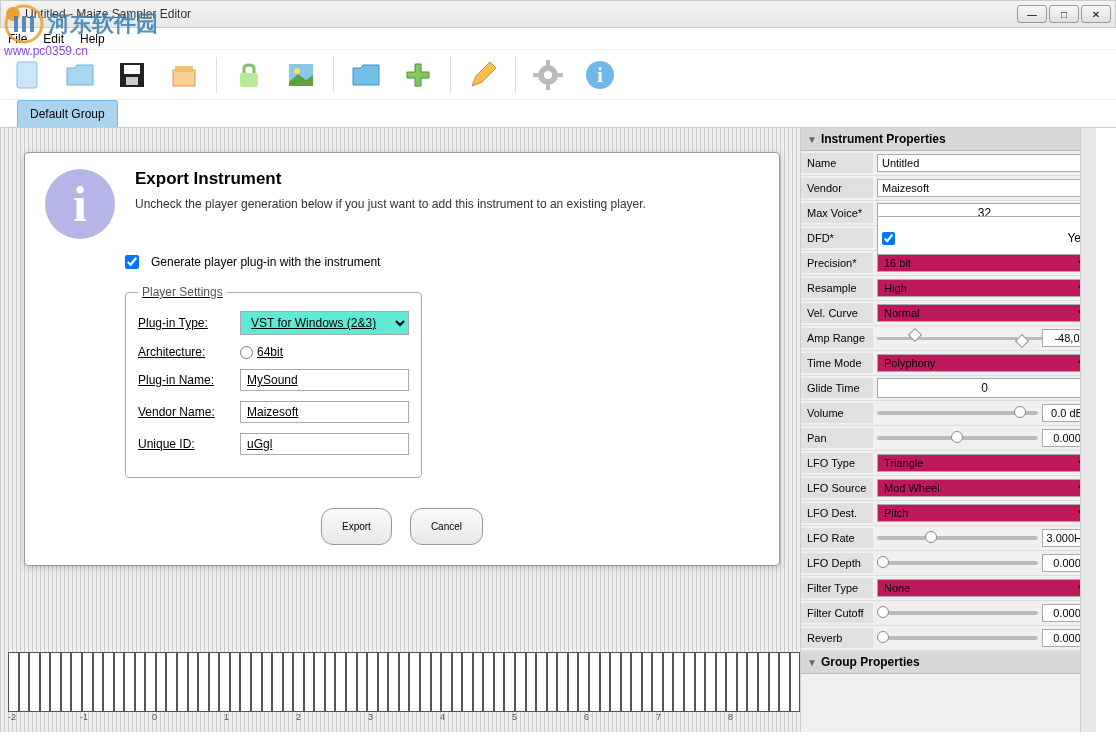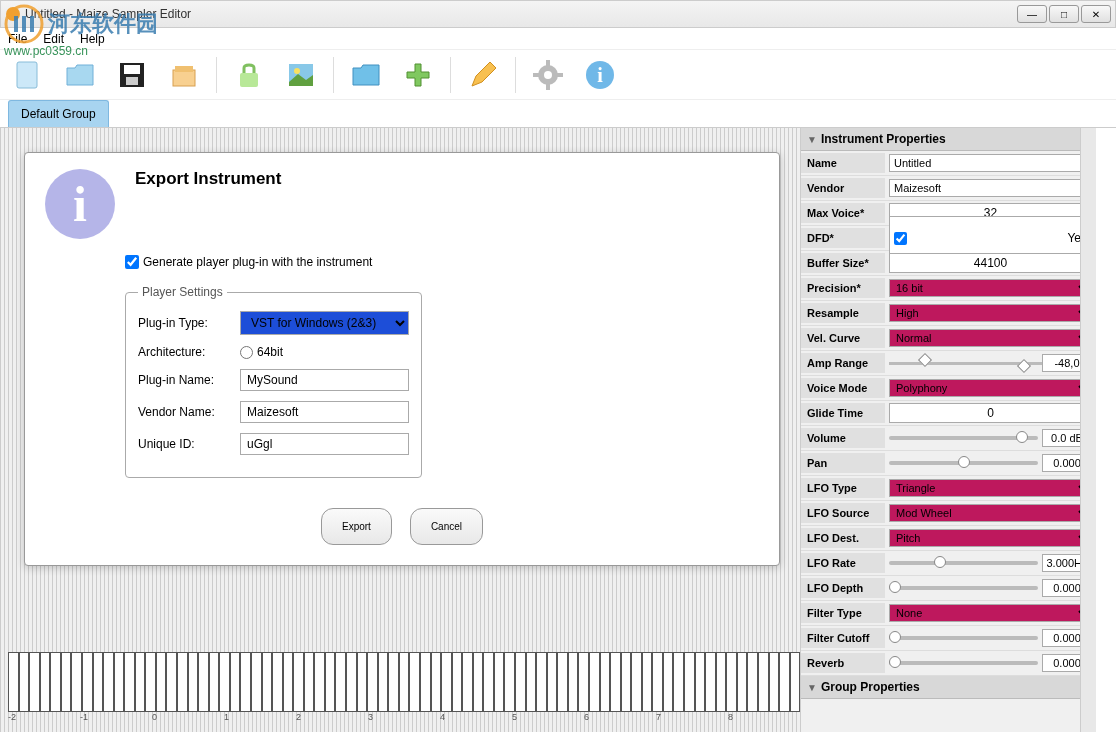--- a/index.html
+++ b/index.html
@@ -10,63 +10,63 @@
 .titlebar-text { flex: 1; color: #333; font-size: 12px; }
 .win-controls { display: flex; gap: 2px; }
 .win-btn { width: 30px; height: 18px; border: 1px solid #999; background: linear-gradient(#f8f8f8,#e0e0e0); border-radius: 3px; font-size: 10px; display: flex; align-items: center; justify-content: center; cursor: pointer; }
 
 .menubar { height: 22px; background: #fff; display: flex; align-items: center; padding: 0 8px; gap: 16px; border-bottom: 1px solid #eee; }
 .menubar span { cursor: pointer; }
 
 .watermark { position: absolute; top: 4px; left: 4px; z-index: 100; pointer-events: none; opacity: 0.85; }
 .watermark-logo { display: flex; align-items: center; gap: 4px; }
 .watermark-text { font-size: 22px; font-weight: bold; color: #3a7db0; }
-.watermark-url { color: #15803d; font-size: 12px; }
+.watermark-url { color: #6d28d9; font-size: 12px; }
 
 .toolbar { height: 50px; background: #fff; display: flex; align-items: center; padding: 4px 8px; gap: 12px; border-bottom: 1px solid #eee; }
 .tool-icon { width: 40px; height: 40px; display: flex; align-items: center; justify-content: center; cursor: pointer; border-radius: 4px; }
 .tool-sep { width: 1px; height: 36px; background: #ddd; }
 
 .tabs { height: 28px; background: #fff; border-bottom: 1px solid #ccc; display: flex; align-items: flex-end; }
-.tab { padding: 6px 12px; background: #a8d4f0; border: 1px solid #7fb8e0; border-bottom: none; margin-left: 8px; cursor: pointer; border-radius: 3px 3px 0 0; }
+.tab { padding: 6px 12px; background: #a8d4f0; border: 1px solid #7fb8e0; border-bottom: none; margin-left: 17px; cursor: pointer; border-radius: 3px 3px 0 0; }
 
 .main { display: flex; height: 604px; }
 .editor-area { width: 800px; position: relative; background: repeating-linear-gradient(90deg, #ccc 0 1px, #f0f0f0 1px 4px); }
 
 .dialog { position: absolute; top: 24px; left: 24px; width: 756px; background: #fff; border: 1px solid #999; border-radius: 4px; box-shadow: 0 2px 8px rgba(0,0,0,0.2); padding: 16px 20px 20px 20px; }
 .dialog-header { display: flex; align-items: flex-start; gap: 20px; }
 .dialog-icon { width: 70px; height: 70px; background: #b5b5e8; border-radius: 50%; display: flex; align-items: center; justify-content: center; font-size: 50px; font-weight: bold; color: #fff; font-family: serif; }
 .dialog-title { font-size: 17px; font-weight: bold; margin-bottom: 8px; }
 .dialog-desc { color: #333; max-width: 530px; }
-.checkbox-row { margin: 16px 0 10px 80px; display: flex; align-items: center; gap: 4px; }
+.checkbox-row { margin: 16px 0 10px 80px; display: flex; align-items: center; gap: 12px; }
 .checkbox-row input { width: 14px; height: 14px; }
 
-fieldset { border: 1px solid #aaa; border-radius: 4px; margin: 16px 0 0 80px; padding: 12px; width: 248px; }
+fieldset { border: 1px solid #aaa; border-radius: 4px; margin: 16px 0 0 80px; padding: 12px; width: 248px; text-decoration: underline; }
 legend { padding: 0 4px; color: #555; }
 .form-row { display: flex; align-items: center; margin-bottom: 10px; gap: 6px; }
 .form-row label { width: 96px; text-align: left; }
 .form-row input[type=text], .form-row select { flex: 1; border: 1px solid #aaa; padding: 3px 6px; font-size: 12px; }
-.form-row select { background: #1d4ed8; }
+.form-row select { background: #5eead4; }
 .radio-opt { display: flex; align-items: center; gap: 4px; }
 
 .dialog-buttons { display: flex; justify-content: center; gap: 18px; margin-top: 30px; }
 .dialog-buttons button { padding: 12px 20px; border: 1px solid #999; background: linear-gradient(#fafafa,#e8e8e8); border-radius: 12px; cursor: pointer; font-size: 10px; }
 
 .piano-keys { position: absolute; bottom: 8px; left: 8px; right: 0; height: 72px; }
 .white-keys { display: flex; height: 60px; }
 .white-key { flex: 1; border: 1px solid #555; background: #fff; }
 .key-numbers { display: flex; font-size: 9px; color: #555; }
 .key-numbers span { width: 72px; }
 
 .right-panel { width: 296px; background: #f0f0f0; border-left: 1px solid #ccc; overflow-y: auto; position: relative; }
 .scrollbar-fake { position: absolute; right: 0; top: 0; bottom: 0; width: 16px; background: #e8e8e8; border-left: 1px solid #ccc; }
 .panel-header { background: #d8d8d8; padding: 4px 6px; font-weight: bold; display: flex; align-items: center; gap: 4px; border-bottom: 1px solid #bbb; }
 .disclosure { font-size: 10px; color: #666; }
 .prop-row { display: flex; align-items: center; border-bottom: 1px solid #ddd; height: 25px; }
-.prop-label { width: 84px; background: #e0e0e0; padding: 4px 6px; font-size: 11px; font-weight: bold; }
+.prop-label { width: 72px; background: #e0e0e0; padding: 4px 6px; font-size: 11px; }
 .prop-value { flex: 1; padding: 2px 4px; display: flex; align-items: center; }
 .prop-value input[type=text] { width: 100%; border: 1px solid #aaa; padding: 2px 4px; font-size: 11px; }
 .prop-value select { width: 100%; border: 1px solid #aaa; padding: 1px 2px; font-size: 11px; background: #be185d; }
 .prop-value .cbx { display: flex; align-items: center; gap: 4px; width: 100%; border: 1px solid #aaa; padding: 14px 4px; background: #fff; justify-content: space-between; }
 .prop-value .num-center { width: 100%; border: 1px solid #aaa; padding: 2px; text-align: center; background: #fff; }
 .slider-row { flex: 1; display: flex; align-items: center; gap: 4px; }
 .slider { flex: 1; height: 4px; background: #bbb; border-radius: 2px; position: relative; }
 .thumb { width: 12px; height: 12px; background: #fff; border: 1px solid #888; border-radius: 50%; position: absolute; top: -5px; }
 .slider-val { width: 50px; border: 1px solid #aaa; padding: 2px; text-align: center; font-size: 11px; background: #fff; }
 .range-slider { flex: 1; height: 16px; position: relative; }
@@ -186,20 +186,21 @@
 </div>
 
 <div class="main">
   <div class="editor-area">
 
     <div class="dialog">
       <div class="dialog-header">
         <div class="dialog-icon">i</div>
         <div>
           <div class="dialog-title">Export Instrument</div>
+          <div class="dialog-desc">Uncheck the player generation below if you just want to add this instrument to an existing player.</div>
         </div>
       </div>
       <div class="checkbox-row">
         <input type="checkbox" checked="" style="">
         <label>Generate player plug-in with the instrument</label>
       </div>
       <fieldset>
         <legend>Player Settings</legend>
         <div class="form-row">
           <label>Plug-in Type:</label>
@@ -353,26 +354,20 @@
     <div class="prop-row">
         <div class="prop-label">DFD*</div>
         <div class="prop-value">
           <div class="cbx">
             <input type="checkbox" checked="" style="">
             <span>Yes</span>
           </div>
         </div>
       </div>
     <div class="prop-row">
-        <div class="prop-label">Buffer Size*</div>
-        <div class="prop-value">
-          <div class="num-center">44100</div>
-        </div>
-      </div>
-    <div class="prop-row">
         <div class="prop-label">Precision*</div>
         <div class="prop-value">
           <select><option>16 bit</option></select>
         </div>
       </div>
     <div class="prop-row">
         <div class="prop-label">Resample</div>
         <div class="prop-value">
           <select><option>High</option></select>
         </div>
@@ -388,21 +383,21 @@
         <div class="prop-value">
           <div class="range-slider">
             <div class="range-track"></div>
             <div class="range-thumb" style="left:20%;top:0"></div>
             <div class="range-thumb" style="left:85%;top:6px"></div>
           </div>
           <div class="slider-val">-48,0</div>
         </div>
       </div>
     <div class="prop-row">
-        <div class="prop-label">Voice Mode</div>
+        <div class="prop-label">Time Mode</div>
         <div class="prop-value">
           <select><option>Polyphony</option></select>
         </div>
       </div>
     <div class="prop-row">
         <div class="prop-label">Glide Time</div>
         <div class="prop-value">
           <div class="num-center">0</div>
         </div>
       </div>

